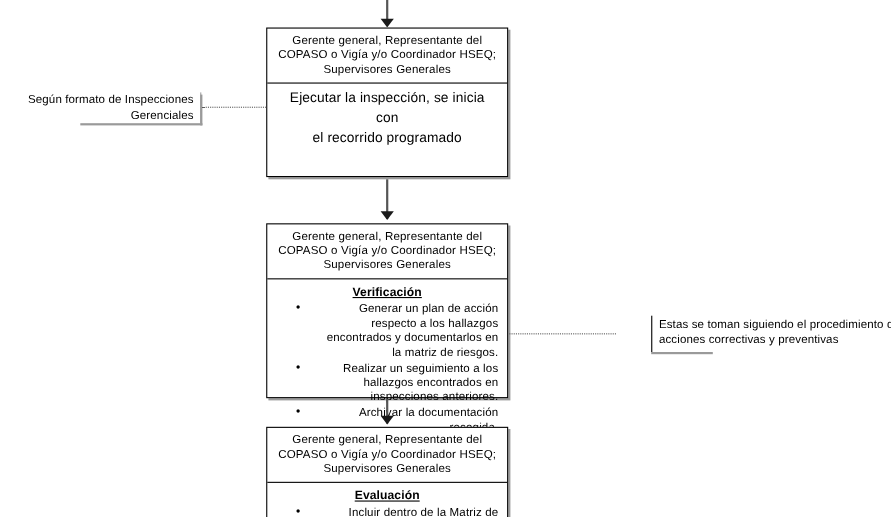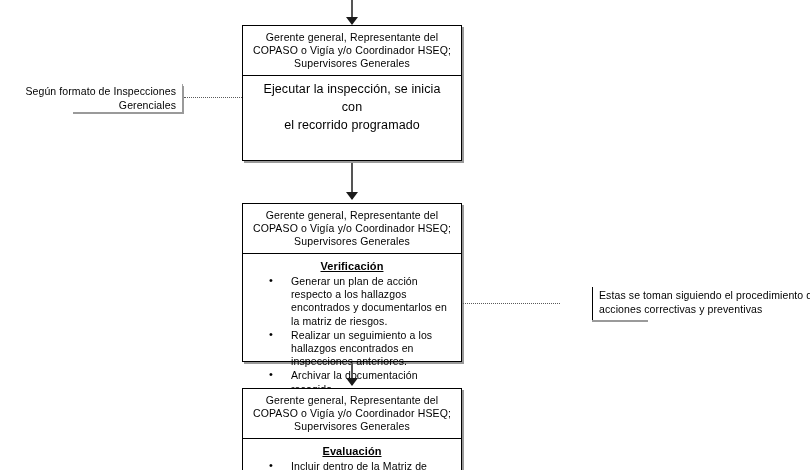--- a/index.html
+++ b/index.html
@@ -68,21 +68,21 @@
     margin: 0;
     padding: 0 2px 0 42px;
     list-style: none;
   }
   ul.bullets > li {
     position: relative;
     font-size: 10.5px;
     line-height: 13.2px;
     letter-spacing: 0.12px;
     margin: 0 0 1px 0;
-    text-align: left;
+    text-align: right;
   }
   ul.bullets > li::before {
     content: "\2022";
     position: absolute;
     left: -22px;
     top: -1px;
     font-size: 11px;
     line-height: 13.2px;
   }
 

